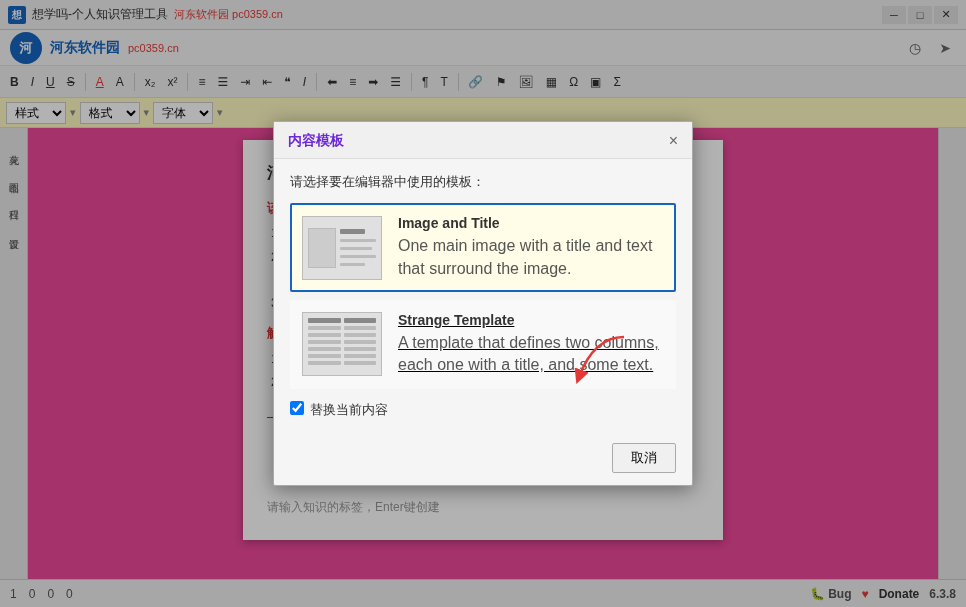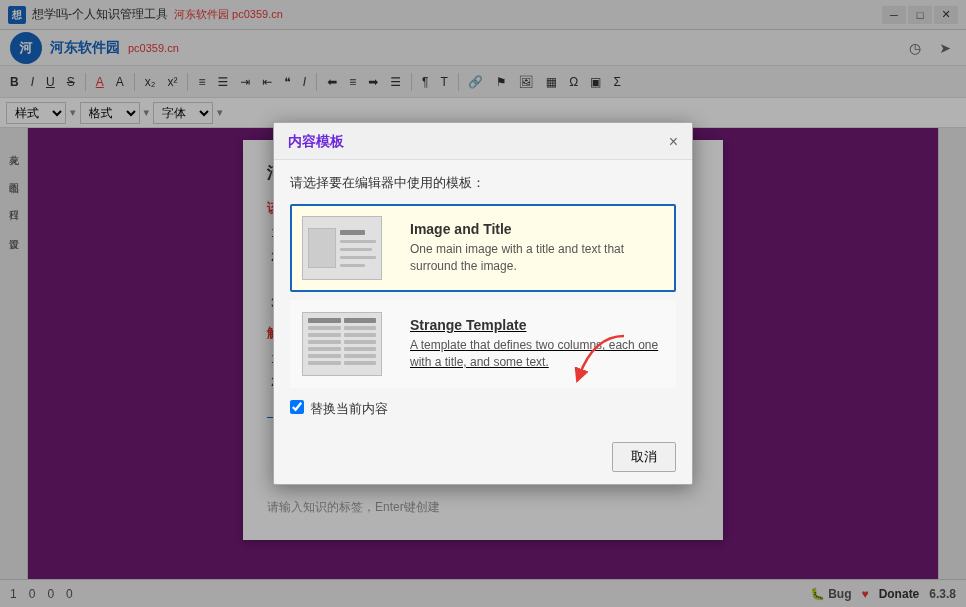--- a/index.html
+++ b/index.html
@@ -123,21 +123,21 @@
     .tb-sep { width: 1px; height: 18px; background: #ccc; margin: 0 2px; }
     .tb-bold { font-weight: bold; }
     .tb-italic { font-style: italic; }
     .tb-underline { text-decoration: underline; }
     .tb-strike { text-decoration: line-through; }
 
     
     .toolbar2 {
       display: flex;
       align-items: center;
-      background: #ffffff;
+      background: #fef9c3;
       height: 30px;
       padding: 0 6px;
       border-bottom: 1px solid #ddd;
       gap: 4px;
     }
     .toolbar2-select {
       height: 22px;
       border: 1px solid #ccc;
       background: white;
       font-size: 12px;
@@ -174,21 +174,21 @@
       font-size: 11px;
       color: #555;
       cursor: pointer;
       writing-mode: vertical-rl;
       font-size: 10px;
     }
 
     
     .editor-area {
       flex: 1;
-      background: #701a75;
+      background: #ec4899;
       position: relative;
       overflow: hidden;
     }
     .editor-page {
       background: white;
       margin: 12px auto;
       width: 480px;
       min-height: 400px;
       padding: 20px 24px;
       box-shadow: 0 2px 8px rgba(0,0,0,0.3);
@@ -324,21 +324,21 @@
     .template-list {
       display: flex;
       flex-direction: column;
       gap: 8px;
       max-height: 320px;
       overflow-y: auto;
     }
     .template-item {
       display: flex;
       align-items: center;
-      gap: 28px;
+      gap: 16px;
       padding: 10px;
       border: 2px solid transparent;
       background: #f9f9f9;
       cursor: pointer;
       border-radius: 2px;
     }
     .template-item.selected {
       border-color: #1565c0;
       background: #fffde7;
     }
@@ -402,21 +402,21 @@
     .template-info {
       flex: 1;
     }
     .template-name {
       font-size: 14px;
       font-weight: bold;
       color: #333;
       margin-bottom: 4px;
     }
     .template-desc {
-      font-size: 12px;
+      font-size: 16px;
       color: #555;
       line-height: 1.4;
     }
 
     
     .dialog-checkbox-row {
       display: flex;
       gap: 6px;
       margin-top: 12px;
       font-size: 13px;

